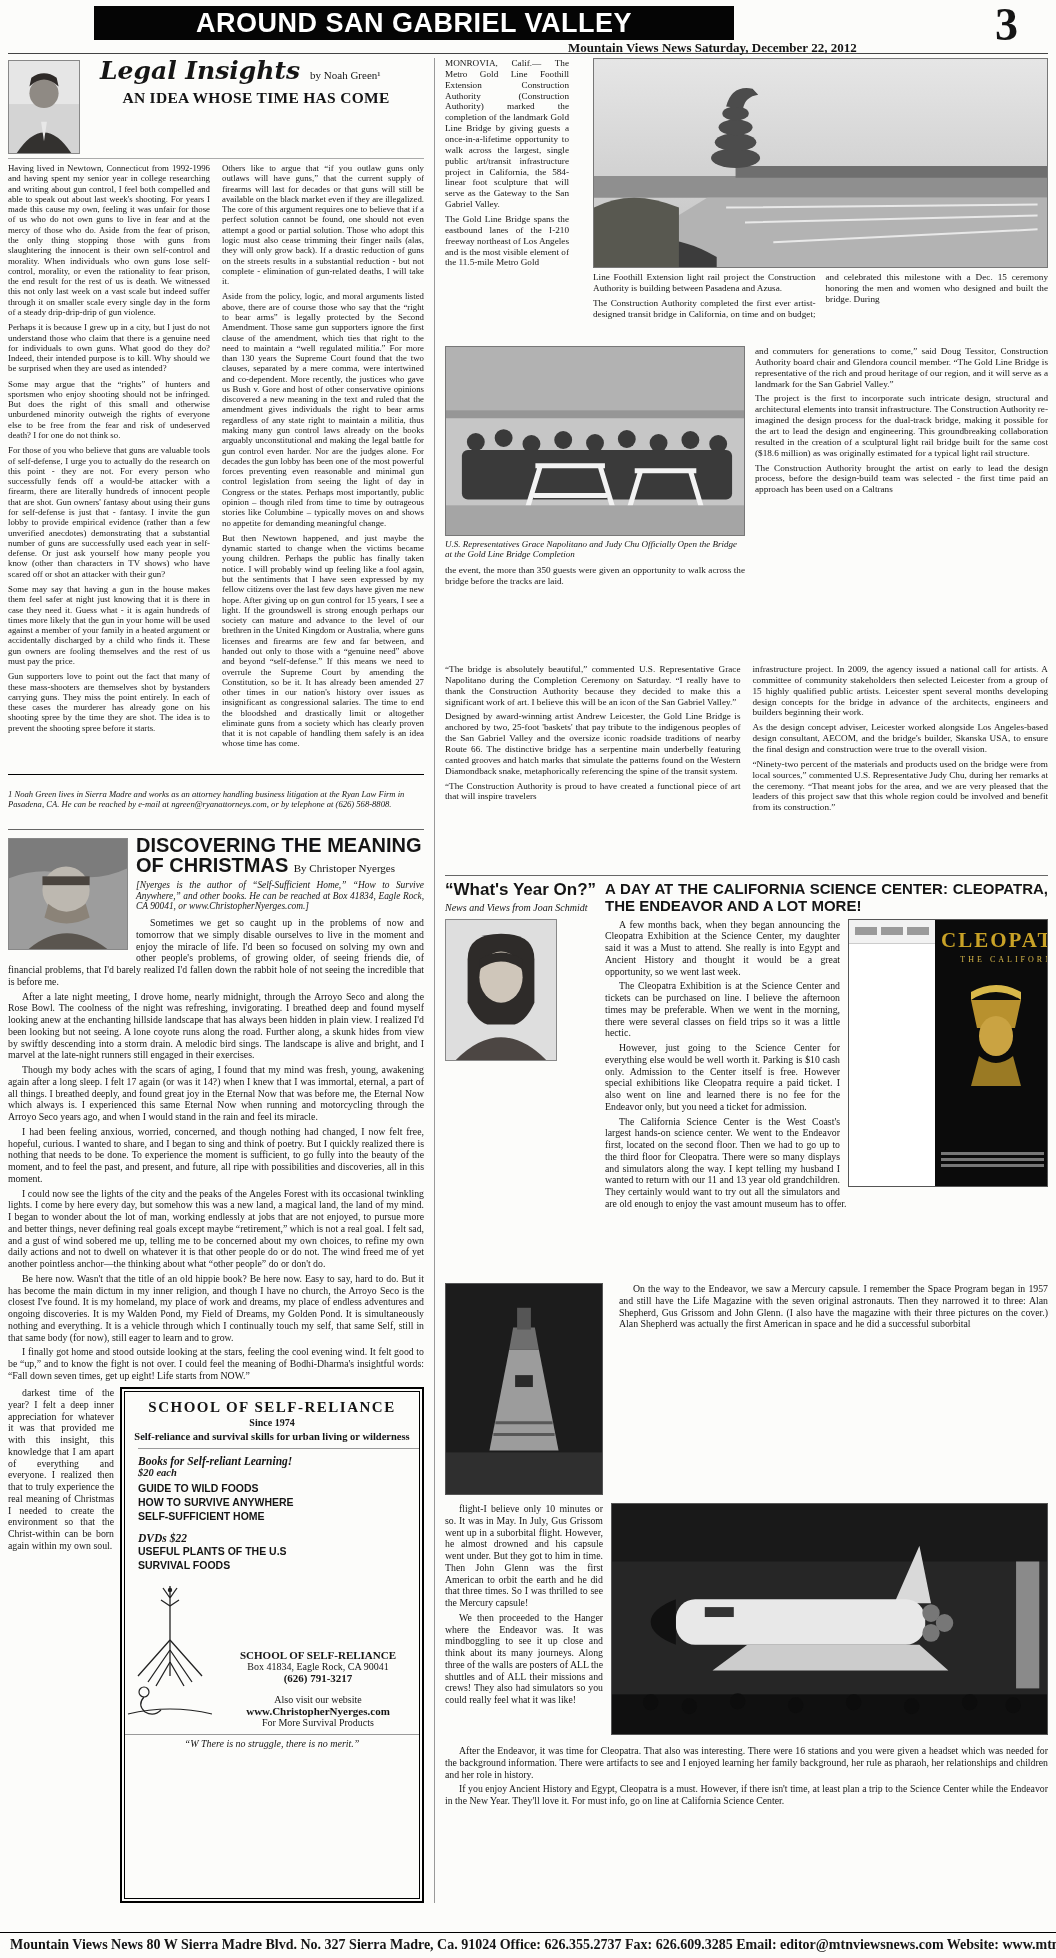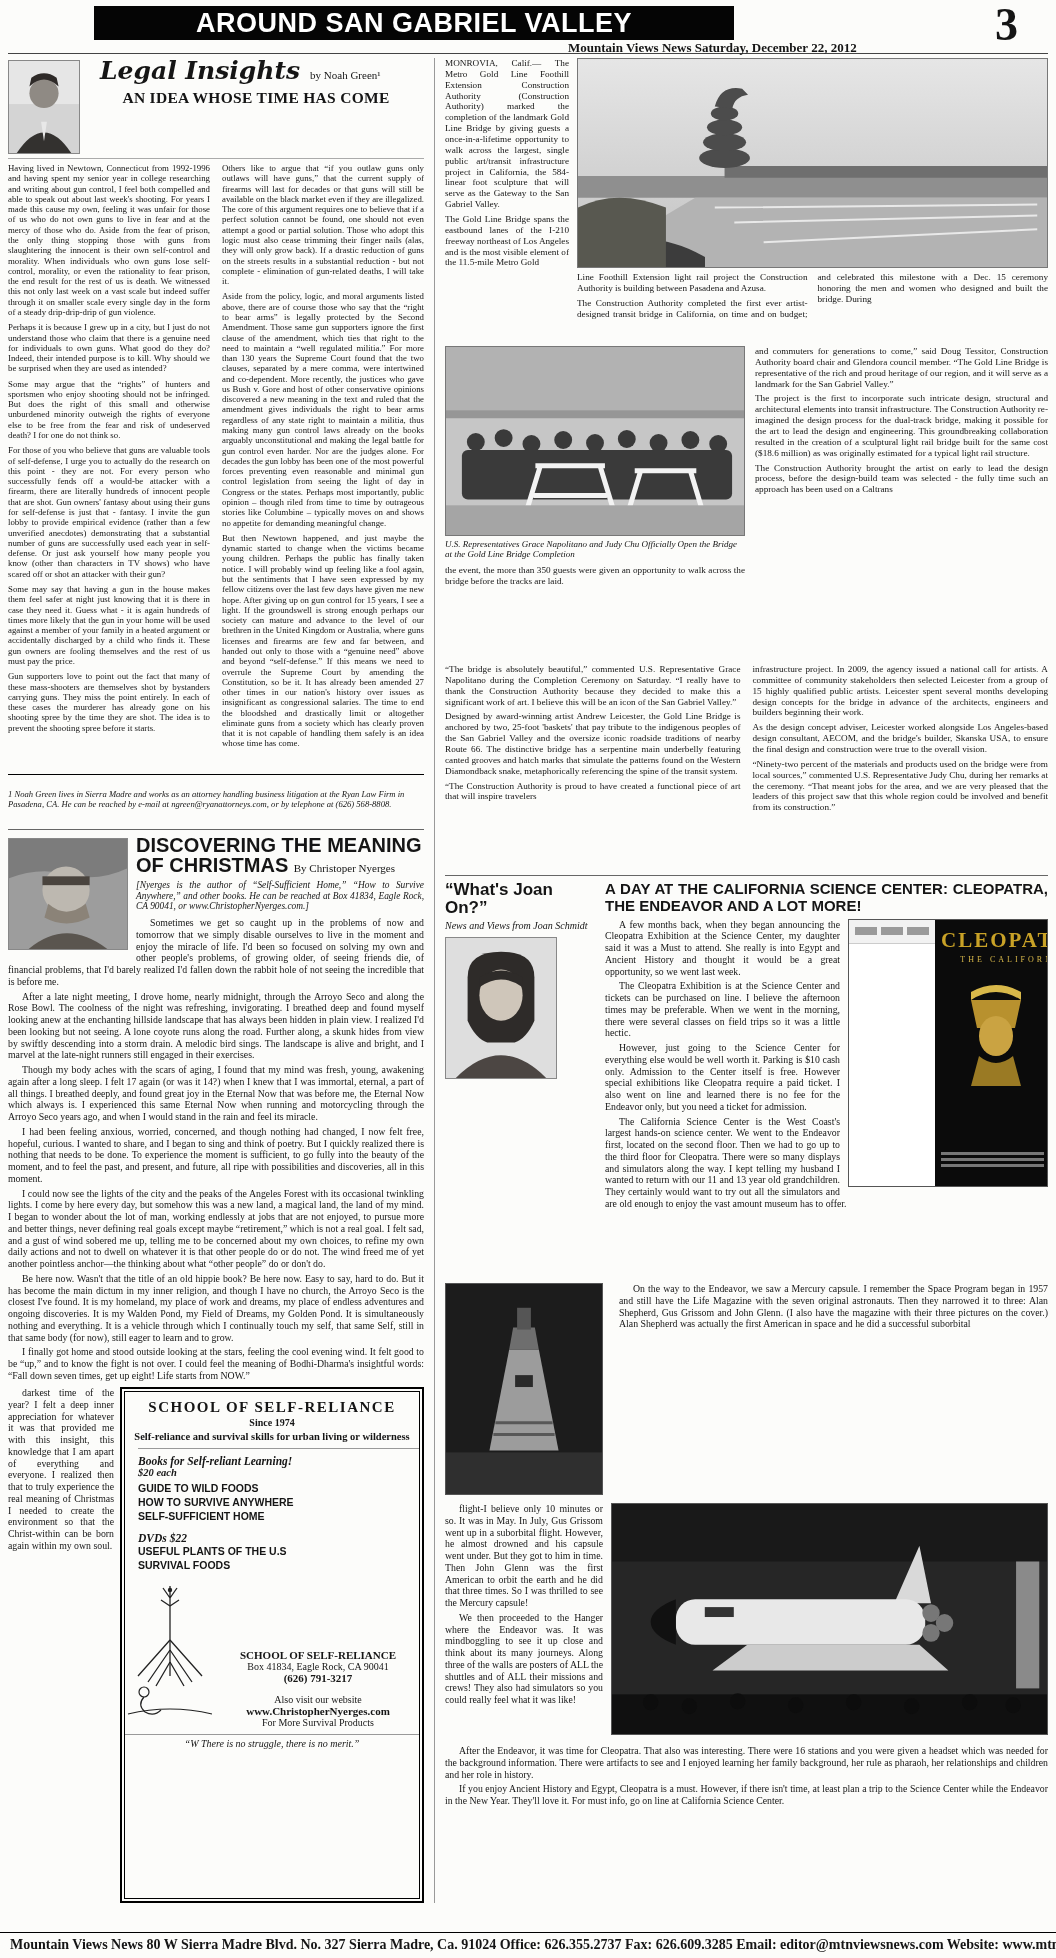--- a/index.html
+++ b/index.html
@@ -54,21 +54,21 @@
   .ad-illus{width:92px;height:148px;flex:none}
   .ad-contact{flex:1}
   .ad-c1{font-weight:bold;font-size:11px}
   .ad-c2{font-size:10px}
   .ad-c2.gap{margin-top:10px}
   .ad-motto{font-style:italic;font-size:10px;margin-top:6px;border-top:1px solid #999;padding-top:3px}
   
   .b-headline{font-family:"Liberation Sans",sans-serif;font-weight:bold;font-size:19px;line-height:1.08}
   .b-sub{font-style:italic;font-weight:bold;font-size:14px;line-height:1.1;margin:4px 0 5px}
   .bp{font-size:9.2px;line-height:1.18;text-align:justify;margin-bottom:4px}
-  .b-rowA{display:flex;gap:8px;height:286px;overflow:hidden}
+  .b-rowA{display:flex;gap:24px;height:286px;overflow:hidden}
   .b-col1{width:124px;flex:none;overflow:hidden}
   .b-photowrap{flex:1;min-width:0}
   .photo.bridge1{width:100%;height:210px;border:1px solid #777}
   .b-mid{column-count:2;column-gap:10px;margin-top:4px}
   .b-rowB{display:flex;gap:10px;height:318px;overflow:hidden;margin-top:2px}
   .b-left{width:300px;flex:none}
   .photo.ceremony{width:100%;height:190px;border:1px solid #777}
   .b-caption{font-style:italic;font-size:9px;line-height:1.15;margin:3px 0 5px}
   .b-colC{flex:1;min-width:0;overflow:hidden}
   .b-rowC{column-count:2;column-gap:12px;height:206px;overflow:hidden}
@@ -297,40 +297,40 @@
                 </g>
                 <rect y="160" width="300" height="30" fill="#a5a5a5"></rect>
               </svg>
             </figure>
             <figcaption class="b-caption">U.S. Representatives Grace Napolitano and Judy Chu Officially Open the Bridge at the Gold Line Bridge Completion</figcaption>
             <p class="bp">the event, the more than 350 guests were given an opportunity to walk across the bridge before the tracks are laid.</p>
           </div>
           <div class="b-colC">
               <p class="bp">and commuters for generations to come,” said Doug Tessitor, Construction Authority board chair and Glendora council member. “The Gold Line Bridge is representative of the rich and proud heritage of our region, and it will serve as a landmark for the San Gabriel Valley.”</p>
               <p class="bp">The project is the first to incorporate such intricate design, structural and architectural elements into transit infrastructure. The Construction Authority re-imagined the design process for the dual-track bridge, making it possible for the art to lead the design and engineering. This groundbreaking collaboration resulted in the creation of a sculptural light rail bridge built for the same cost ($18.6 million) as was originally estimated for a typical light rail structure.</p>
-              <p class="bp">The Construction Authority brought the artist on early to lead the design process, before the design-build team was selected - the fully time such an approach has been used on a Caltrans</p>
+              <p class="bp">The Construction Authority brought the artist on early to lead the design process, before the design-build team was selected - the first time paid an approach has been used on a Caltrans</p>
             </div>
         </div>
 
         <div class="b-rowC">
             <p class="bp">“The bridge is absolutely beautiful,” commented U.S. Representative Grace Napolitano during the Completion Ceremony on Saturday. “I really have to thank the Construction Authority because they decided to make this a significant work of art. I believe this will be an icon of the San Gabriel Valley.”</p>
             <p class="bp">Designed by award-winning artist Andrew Leicester, the Gold Line Bridge is anchored by two, 25-foot 'baskets' that pay tribute to the indigenous peoples of the San Gabriel Valley and the oversize iconic roadside traditions of nearby Route 66. The distinctive bridge has a serpentine main underbelly featuring canted grooves and hatch marks that simulate the patterns found on the Western Diamondback snake, metaphorically referencing the spine of the transit system.</p>
             <p class="bp">“The Construction Authority is proud to have created a functional piece of art that will inspire travelers</p>
             <p class="bp">infrastructure project. In 2009, the agency issued a national call for artists. A committee of community stakeholders then selected Leicester from a group of 15 highly qualified public artists. Leicester spent several months developing design concepts for the bridge in advance of the architects, engineers and builders beginning their work.</p>
             <p class="bp">As the design concept adviser, Leicester worked alongside Los Angeles-based design consultant, AECOM, and the bridge's builder, Skanska USA, to ensure the final design and construction were true to the overall vision.</p>
             <p class="bp">“Ninety-two percent of the materials and products used on the bridge were from local sources,” commented U.S. Representative Judy Chu, during her remarks at the ceremony. “That meant jobs for the area, and we are very pleased that the leaders of this project saw that this whole region could be involved and benefit from its construction.”</p>
           </div>
       </section>
 
       <div class="secrule"></div>
 
       <section>
         <div class="go-row1">
           <div class="go-left">
-            <h2 class="go-head">“What's Joan On?”</h2>
+            <h2 class="go-head">“What's Year On?”</h2>
             <div class="go-by">News and Views from Joan Schmidt</div>
             <figure class="photo schmidt">
               <svg viewBox="0 0 112 142" preserveAspectRatio="none">
                 <rect width="112" height="142" fill="#dedede"></rect>
                 <path d="M22 40 q0 -26 34 -26 q34 0 34 26 l0 44 q-8 18 -20 22 l-28 0 q-12 -4 -20 -22 z" fill="#2e2b29"></path>
                 <ellipse cx="56" cy="58" rx="22" ry="26" fill="#cfc6ba"></ellipse>
                 <path d="M34 50 q22 -16 44 0 l0 -10 q-22 -14 -44 0 z" fill="#2e2b29"></path>
                 <path d="M10 142 Q56 96 102 142 Z" fill="#4c4643"></path>
               </svg>
             </figure>

